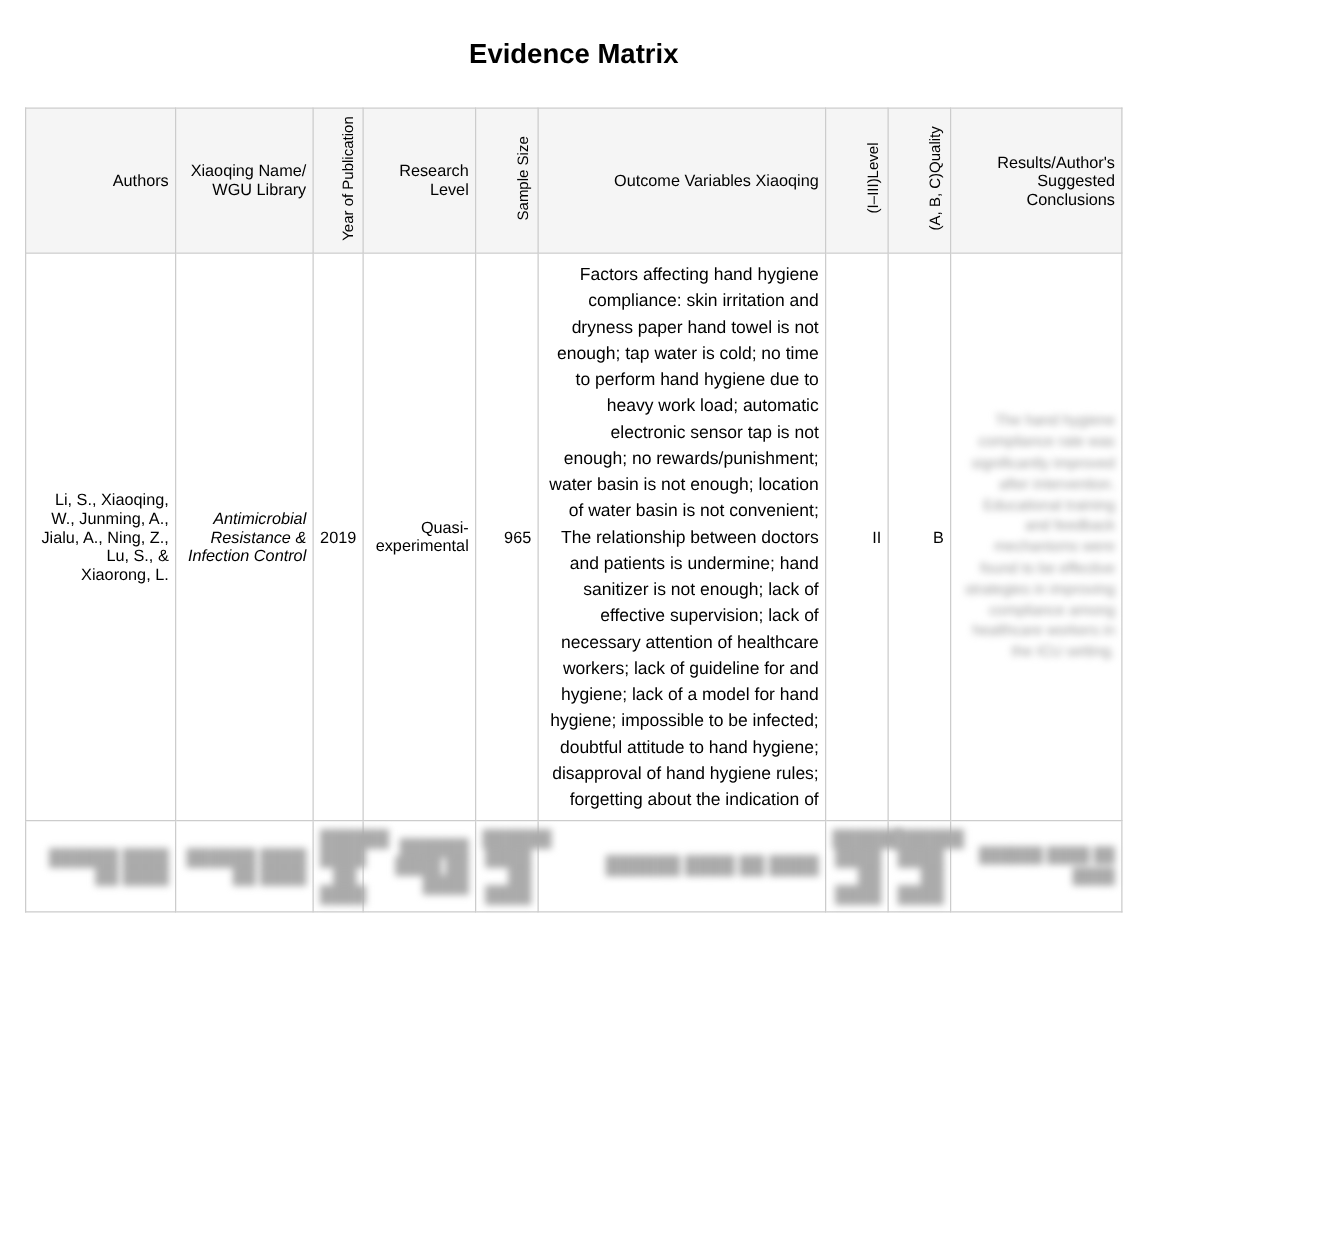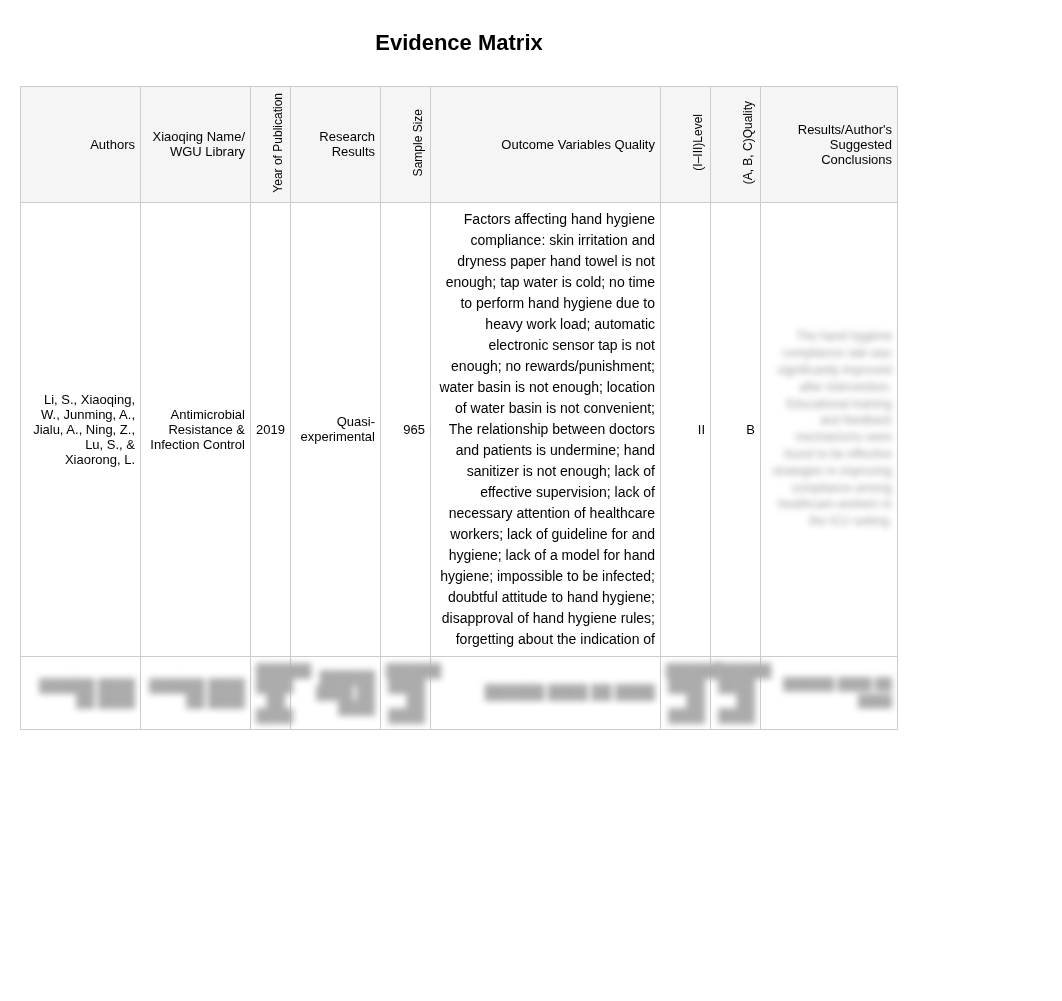--- a/index.html
+++ b/index.html
@@ -95,20 +95,21 @@
     }
     .td-authors {
       text-align: left;
       vertical-align: top;
       padding: 8px 6px;
     }
     .td-journal {
       text-align: left;
       vertical-align: top;
       padding: 8px 6px;
+      font-style: italic;
     }
     .td-outcome {
       text-align: justify;
       vertical-align: top;
       padding: 8px 6px;
       font-size: 14px;
       line-height: 1.5;
     }
     .td-results {
       text-align: left;
@@ -138,25 +139,25 @@
   <h1>Evidence Matrix</h1>
 
   <table class="evidence-table">
     <thead>
       <tr>
         <th class="th-authors">Authors</th>
         <th class="th-journal">Xiaoqing Name/ WGU Library</th>
         <th class="th-year">
           <span>Year of Publication</span>
         </th>
-        <th class="th-research">Research Results</th>
+        <th class="th-research">Research Level</th>
         <th class="th-sample">
           <span>Sample Size</span>
         </th>
-        <th class="th-outcome">Outcome Variables Quality</th>
+        <th class="th-outcome">Outcome Variables Xiaoqing</th>
         <th class="th-level">
           <span>(I–III)Level</span>
         </th>
         <th class="th-quality">
           <span>(A, B, C)Quality</span>
         </th>
         <th class="th-results">Results/Author's Suggested Conclusions</th>
       </tr>
     </thead>
     <tbody id="table-body">

